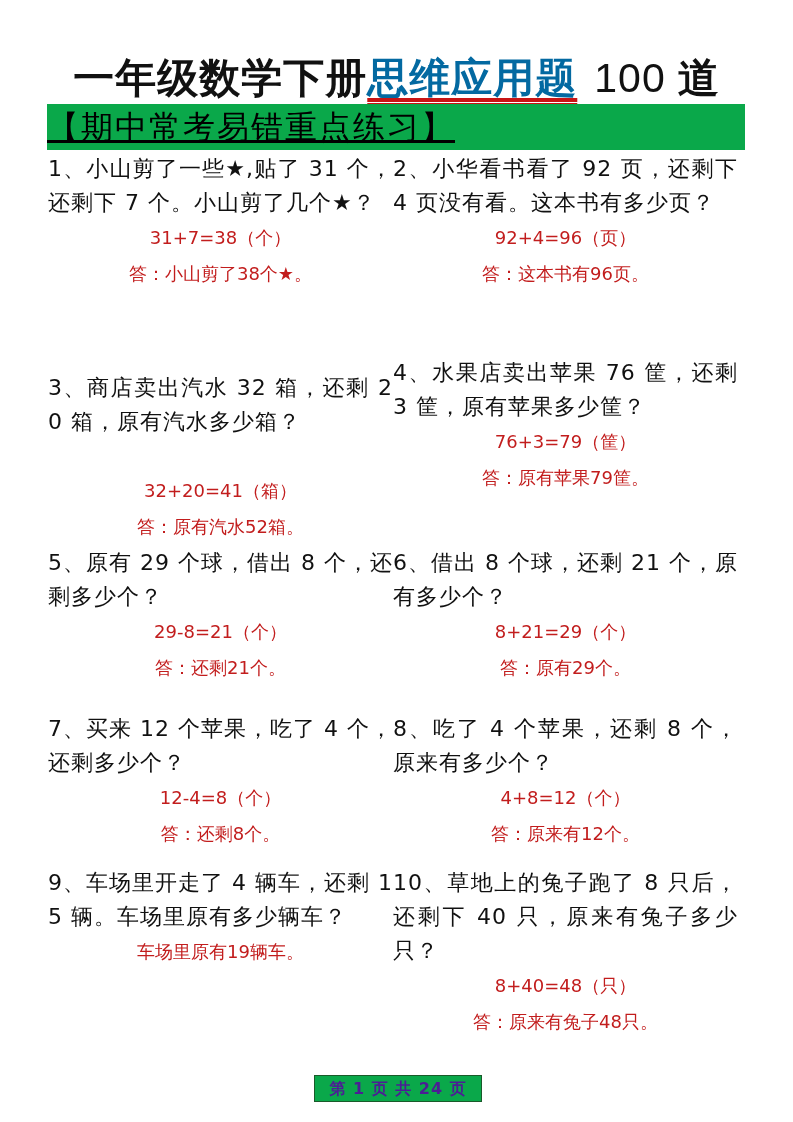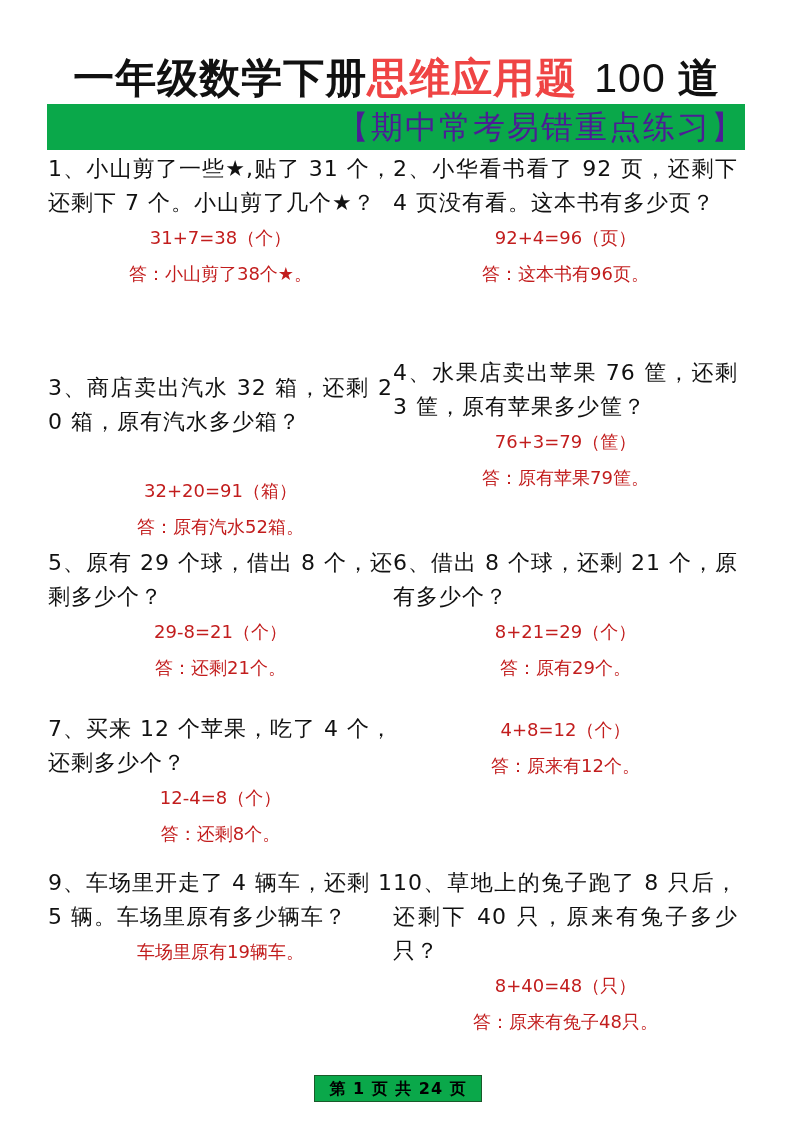--- a/index.html
+++ b/index.html
@@ -21,45 +21,47 @@
       top: 50px;
       width: 793px;
       text-align: center;
       font-size: 41px;
       font-weight: bold;
       line-height: 56px;
       letter-spacing: 1px;
       white-space: nowrap;
     }
     .title .accent {
-      color: #ef4444;
+      color: #0369a1;
+      text-decoration: underline;
       text-decoration-style: double;
       text-decoration-color: #c81414;
       text-underline-offset: 6px;
     }
     .title .count {
       font-family: "Liberation Sans", sans-serif;
       font-weight: normal;
       margin-left: 17px;
     }
     .title .dao {
       margin-left: 12px;
     }
     .banner {
       position: absolute;
       left: 47px;
       top: 104px;
       width: 698px;
       height: 46px;
       background: #0aa84a;
-      color: #4c1d95;
-      text-align: right;
+      color: #000000;
+      text-align: left;
       font-size: 32px;
       line-height: 46px;
       letter-spacing: 2px;
+      text-decoration: underline;
     }
     .problem {
       position: absolute;
       width: 345px;
     }
     .col-left { left: 48px; }
     .col-right { left: 393px; }
     .question {
       font-size: 22px;
       line-height: 34px;
@@ -75,21 +77,21 @@
       white-space: nowrap;
     }
     .footer {
       position: absolute;
       top: 1075px;
       left: 314px;
       width: 166px;
       height: 25px;
       background: #0aa84a;
       border: 1px solid #1a5a2a;
-      color: #000000;
+      color: #4c1d95;
       font-size: 16px;
       font-weight: bold;
       line-height: 25px;
       text-align: center;
       letter-spacing: 1px;
       white-space: nowrap;
     }
   </style>
 </head>
 <body>
@@ -108,21 +110,21 @@
 
 <div class="problem col-right" style="top:152px;">
   <div class="question">2、小华看书看了 92 页，还剩下 4 页没有看。这本书有多少页？</div>
   <div class="solution">92+4=96（页）</div>
   <div class="solution">答：这本书有96页。</div>
 </div>
 
 <div class="problem col-left" style="top:356px;margin-top:15px;">
   <div class="question">3、商店卖出汽水 32 箱，还剩 20 箱，原有汽水多少箱？</div>
   <div style="height:34px;"></div>
-  <div class="solution">32+20=91（箱）</div>
+  <div class="solution">32+20=41（箱）</div>
   <div class="solution">答：原有汽水52箱。</div>
 </div>
 
 <div class="problem col-right" style="top:356px;">
   <div class="question">4、水果店卖出苹果 76 筐，还剩 3 筐，原有苹果多少筐？</div>
   <div class="solution">76+3=79（筐）</div>
   <div class="solution">答：原有苹果79筐。</div>
 </div>
 
 <div class="problem col-left" style="top:546px;">
@@ -137,20 +139,21 @@
   <div class="solution">答：原有29个。</div>
 </div>
 
 <div class="problem col-left" style="top:712px;">
   <div class="question">7、买来 12 个苹果，吃了 4 个，还剩多少个？</div>
   <div class="solution">12-4=8（个）</div>
   <div class="solution">答：还剩8个。</div>
 </div>
 
 <div class="problem col-right" style="top:712px;">
+  <div class="question">8、吃了 4 个苹果，还剩 8 个，原来有多少个？</div>
   <div class="solution">4+8=12（个）</div>
   <div class="solution">答：原来有12个。</div>
 </div>
 
 <div class="problem col-left" style="top:866px;">
   <div class="question">9、车场里开走了 4 辆车，还剩 15 辆。车场里原有多少辆车？</div>
   <div class="solution">车场里原有19辆车。</div>
 </div>
 
 <div class="problem col-right" style="top:866px;">

